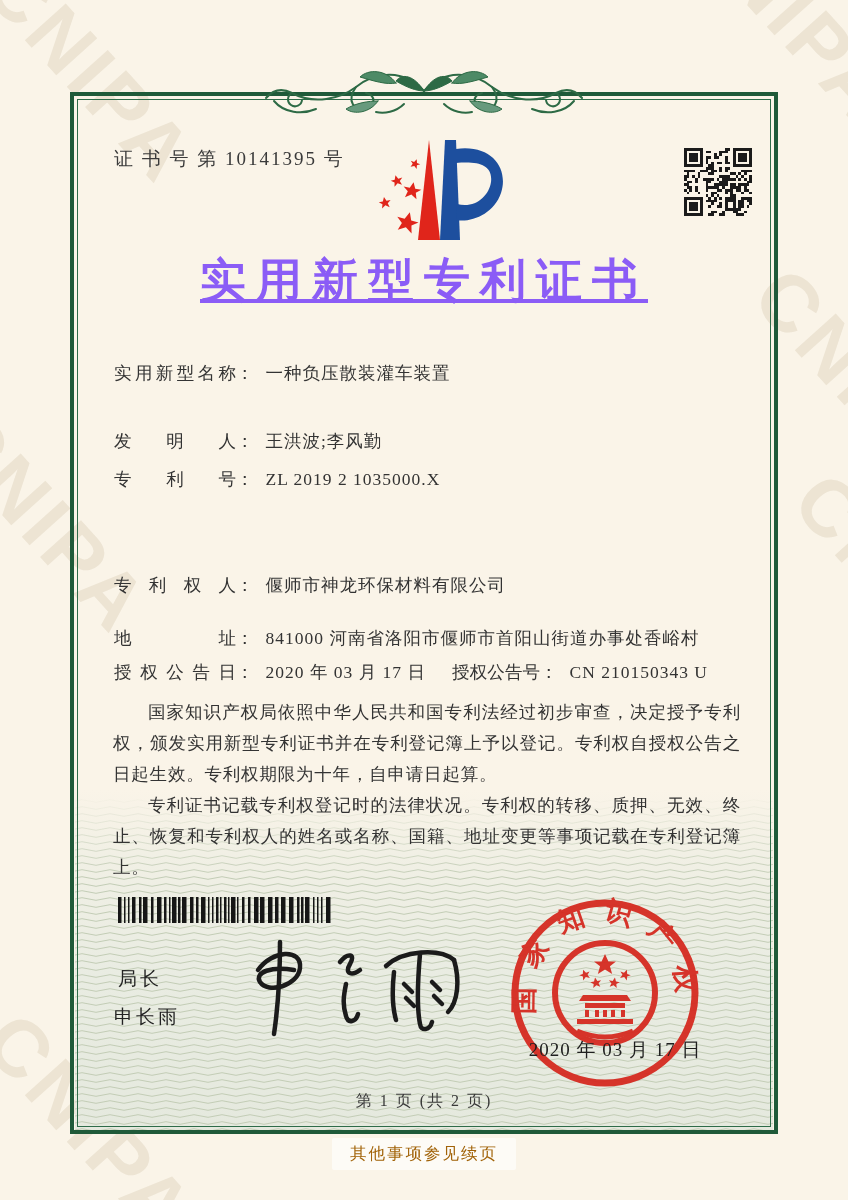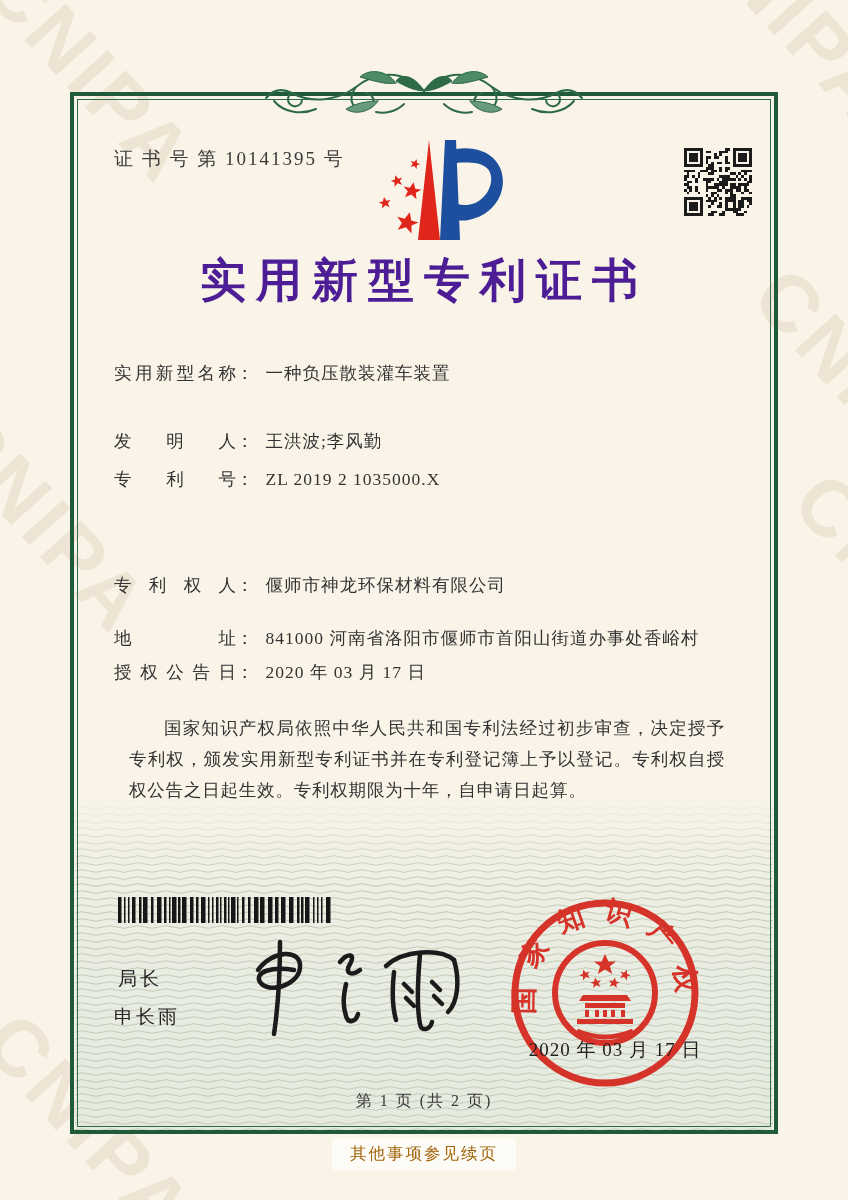--- a/index.html
+++ b/index.html
@@ -19,30 +19,30 @@
   .frame-inner{position:absolute;inset:3px;border:1.5px solid #2e6c49;}
   .wave-tint{position:absolute;left:75px;top:790px;width:698px;height:340px;z-index:2;
     background:linear-gradient(180deg,rgba(233,236,226,0) 0%,rgba(233,236,226,0.55) 20%,#e9ece2 55%,#e5e9de 100%);}
   #waves{position:absolute;left:75px;top:792px;z-index:2;}
   .ornament{position:absolute;left:254px;top:60px;z-index:4;}
   .content{position:absolute;inset:0;z-index:5;}
   .cert-number{position:absolute;left:114px;top:146px;font-size:19px;letter-spacing:2px;color:#3a3a3a;}
   .logo{position:absolute;left:352px;top:134px;}
   .qr{position:absolute;left:684px;top:148px;}
   .title{position:absolute;left:0;right:0;top:250px;text-align:center;
-    font-size:46px;font-weight:bold;letter-spacing:10px;color:#4c1d95;}
+    font-size:46px;font-weight:bold;letter-spacing:10px;color:#8b5cf6;text-decoration:underline;}
   .frow{position:absolute;left:114px;font-size:17.5px;color:#333;white-space:nowrap;}
   .flabel{display:inline-block;width:122px;text-align:justify;text-align-last:justify;text-justify:inter-character;}
   .fcolon{display:inline-block;}
   .fvalue{margin-left:12px;letter-spacing:1px;}
   .frow2{position:absolute;left:452px;font-size:17.5px;color:#333;white-space:nowrap;}
   .frow2 .flabel{width:88px;}
   .paras{position:absolute;left:113px;top:697px;width:628px;font-size:17.5px;
     line-height:31px;letter-spacing:0.8px;color:#333;text-align:justify;}
-  .paras p{margin:16px;text-indent:2em;}
+  .paras p{margin:0;text-indent:2em;}
   .barcode{position:absolute;left:118px;top:897px;}
   .director-title{position:absolute;left:118px;top:966px;font-size:19px;letter-spacing:3px;color:#222;}
   .director-name{position:absolute;left:114px;top:1004px;font-size:19px;letter-spacing:3px;color:#222;}
   .signature{position:absolute;left:228px;top:932px;z-index:6;}
   .seal{position:absolute;left:505px;top:893px;z-index:5;opacity:0.93;}
   .seal-date{position:absolute;left:505px;top:1037px;width:220px;text-align:center;
     font-size:19px;color:#1f1f1f;z-index:7;letter-spacing:1px;}
   .page-footer{position:absolute;left:0;right:0;top:1091px;text-align:center;
     font-size:16px;letter-spacing:2px;color:#3a3a3a;z-index:6;}
   .continuation{position:absolute;left:0;right:0;top:1138px;text-align:center;z-index:6;}
@@ -381,23 +381,27 @@
     </div>
     <div class="frow" style="top:573px">
       <span class="flabel">专利权人</span><span class="fcolon">：</span><span class="fvalue">偃师市神龙环保材料有限公司</span>
     </div>
     <div class="frow" style="top:626px">
       <span class="flabel">地址</span><span class="fcolon">：</span><span class="fvalue">841000 河南省洛阳市偃师市首阳山街道办事处香峪村</span>
     </div>
     <div class="frow" style="top:660px">
       <span class="flabel">授权公告日</span><span class="fcolon">：</span><span class="fvalue">2020 年 03 月 17 日</span>
     </div>
+    <div class="frow2" style="top:660px">
+      <span class="flabel">授权公告号</span><span class="fcolon">：</span><span class="fvalue">CN 210150343 U</span>
+    </div>
 
     <div class="paras">
       <p>国家知识产权局依照中华人民共和国专利法经过初步审查，决定授予专利权，颁发实用新型专利证书并在专利登记簿上予以登记。专利权自授权公告之日起生效。专利权期限为十年，自申请日起算。</p>
+      <p>专利证书记载专利权登记时的法律状况。专利权的转移、质押、无效、终止、恢复和专利权人的姓名或名称、国籍、地址变更等事项记载在专利登记簿上。</p>
     </div>
 
     <svg class="barcode" id="barcode" width="213" height="26">
         <rect x="0" y="0" width="3.5" height="26" fill="#161616"></rect>
         <rect x="6" y="0" width="1.5" height="26" fill="#161616"></rect>
         <rect x="10" y="0" width="1.5" height="26" fill="#161616"></rect>
         <rect x="14" y="0" width="3.5" height="26" fill="#161616"></rect>
         <rect x="21" y="0" width="2.5" height="26" fill="#161616"></rect>
         <rect x="25" y="0" width="4.5" height="26" fill="#161616"></rect>
         <rect x="33" y="0" width="2.5" height="26" fill="#161616"></rect>

